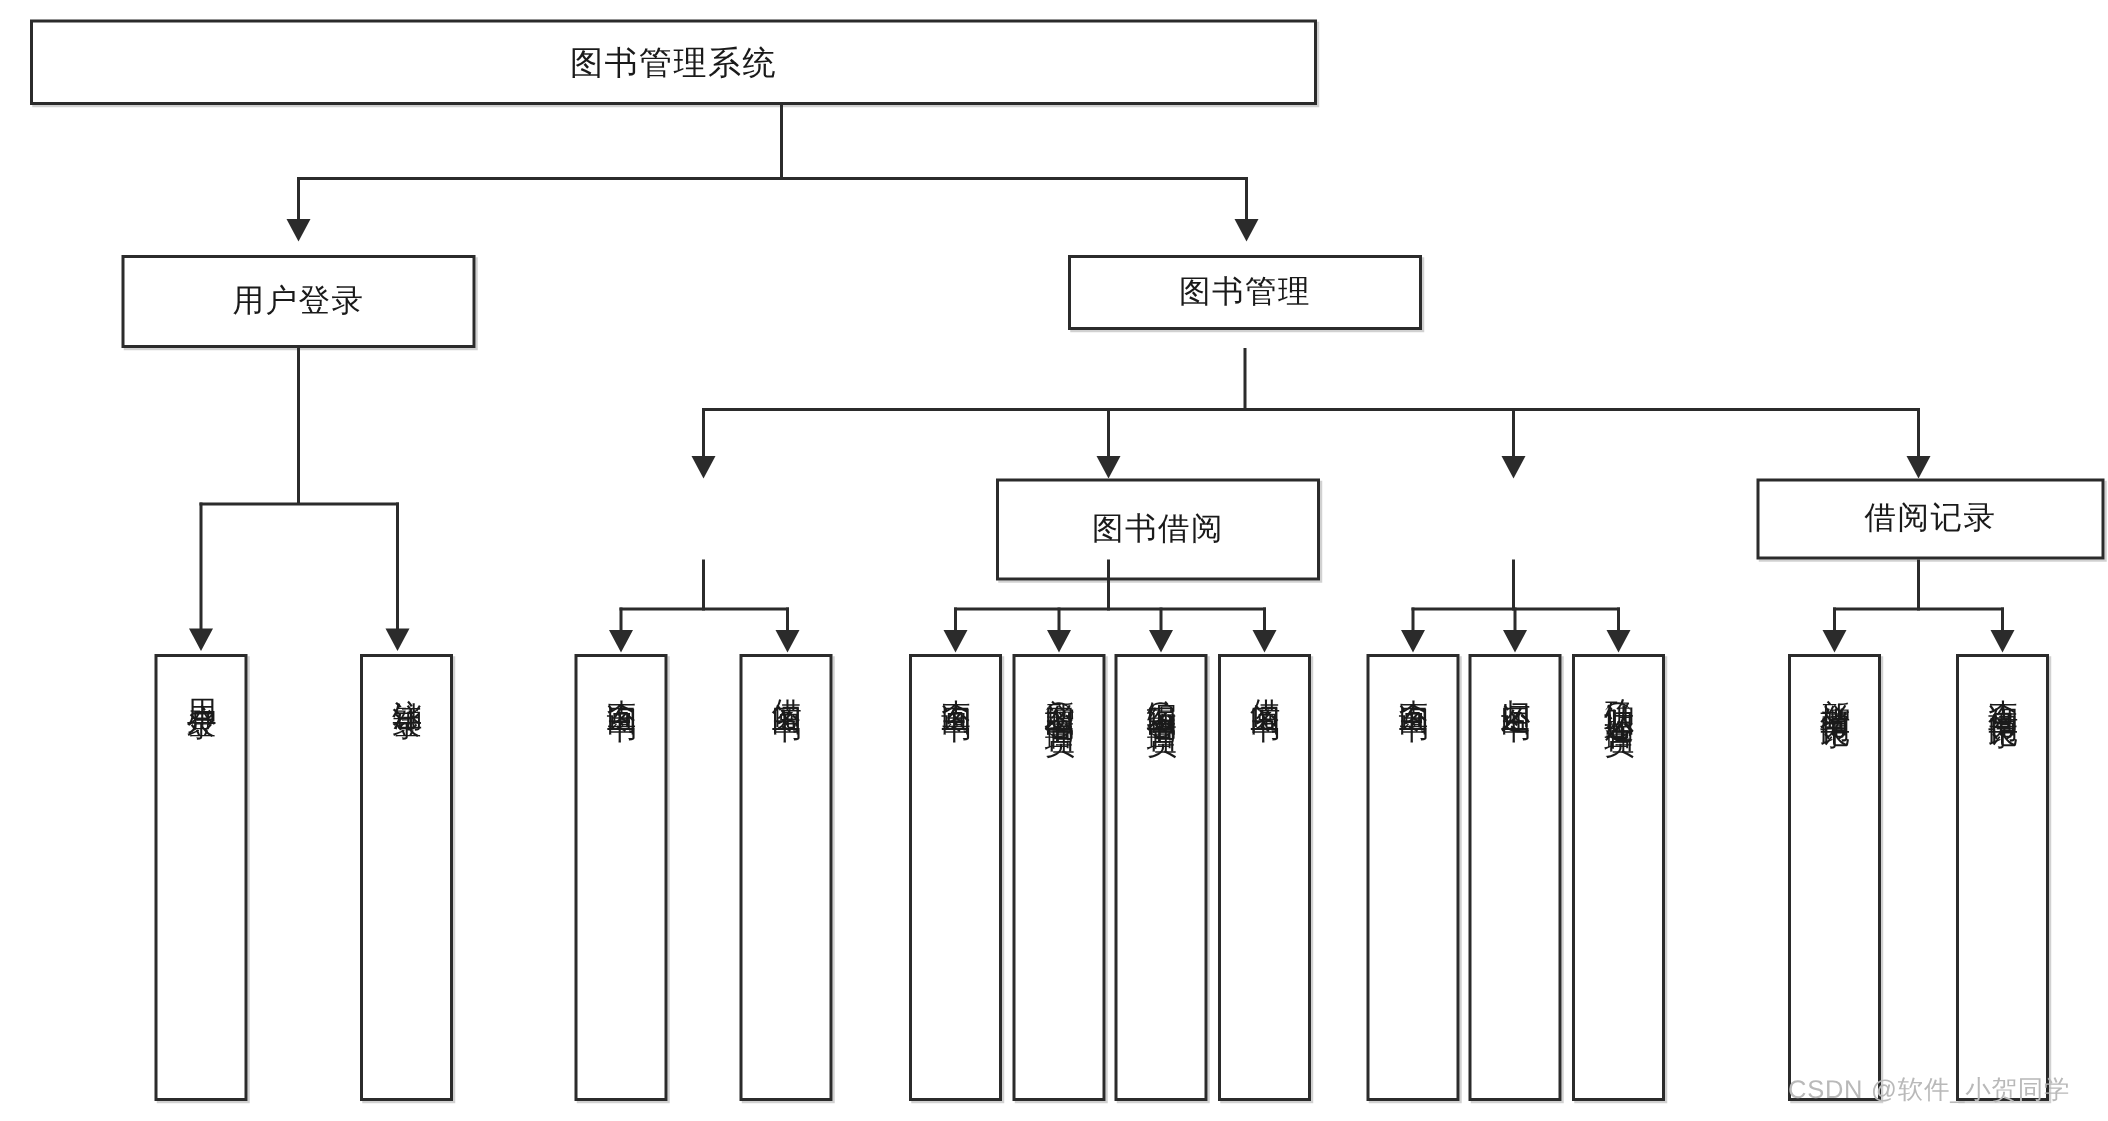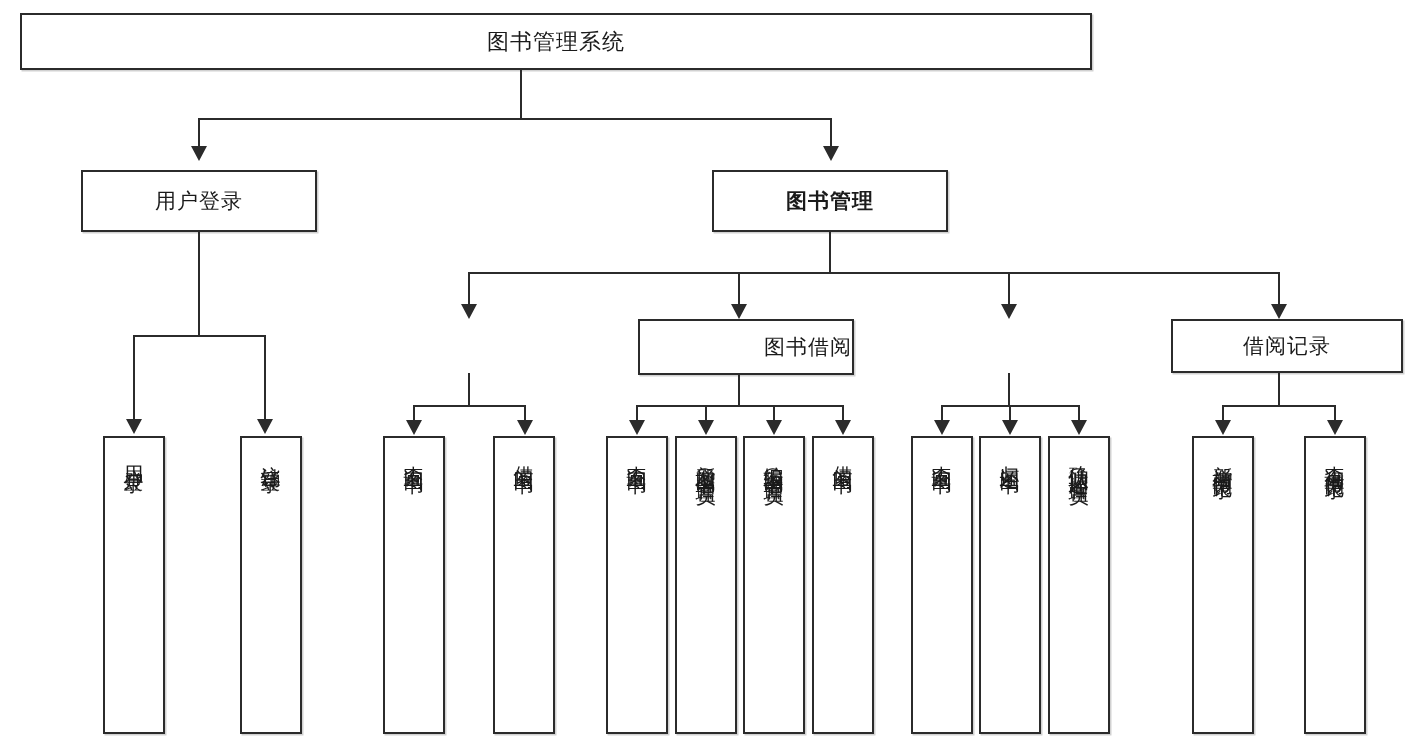--- a/index.html
+++ b/index.html
@@ -80,37 +80,37 @@
     font-size: 17px;
     white-space: nowrap;
     letter-spacing: 0.5px;
   }
 </style>
 </head>
 <body>
 
 <div id="canvas">
 
-  <div class="node root" style="left:20px; top:13px; width:1072px; height:57px;">
+  <div class="node root" style="left:20px; top:13px; width:858px; height:57px;">
     <span class="node-label">图书管理系统</span>
   </div>
 
   <div class="conn v" style="left:520px; top:70px; width:2px; height:49px;"></div>
 
   <div class="conn h" style="left:198px; top:118px; width:634px; height:2px;"></div>
   <div class="conn v" style="left:198px; top:118px; width:2px; height:30px;"></div>
   <div class="arrow" style="left:191px; top:146px;"></div>
   <div class="conn v" style="left:830px; top:118px; width:2px; height:30px;"></div>
   <div class="arrow" style="left:823px; top:146px;"></div>
 
   <div class="node lvl1" style="left:81px; top:170px; width:236px; height:62px;">
     <span class="node-label">用户登录</span>
   </div>
 
-  <div class="node lvl1" style="left:712px; top:170px; width:236px; height:62px;font-weight:bold;">
+  <div class="node lvl1" style="left:712px; top:170px; width:236px; height:50px;">
     <span class="node-label">图书管理</span>
   </div>
 
   <div class="conn v" style="left:198px; top:232px; width:2px; height:104px;"></div>
   <div class="conn h" style="left:133px; top:335px; width:133px; height:2px;"></div>
   <div class="conn v" style="left:133px; top:335px; width:2px; height:86px;"></div>
   <div class="arrow" style="left:126px; top:419px;"></div>
   <div class="conn v" style="left:264px; top:335px; width:2px; height:86px;"></div>
   <div class="arrow" style="left:257px; top:419px;"></div>
 
@@ -122,21 +122,21 @@
 
   <div class="conn v" style="left:738px; top:272px; width:2px; height:34px;"></div>
   <div class="arrow" style="left:731px; top:304px;"></div>
 
   <div class="conn v" style="left:1008px; top:272px; width:2px; height:34px;"></div>
   <div class="arrow" style="left:1001px; top:304px;"></div>
 
   <div class="conn v" style="left:1278px; top:272px; width:2px; height:34px;"></div>
   <div class="arrow" style="left:1271px; top:304px;"></div>
 
-  <div class="node lvl2" style="left:638px; top:319px; width:216px; height:56px;justify-content:flex-end;">
+  <div class="node lvl2" style="left:664px; top:319px; width:216px; height:68px;">
     <span class="node-label">图书借阅</span>
   </div>
   <div class="node lvl2" style="left:1171px; top:319px; width:232px; height:54px;">
     <span class="node-label">借阅记录</span>
   </div>
 
   <div class="conn v" style="left:468px; top:373px; width:2px; height:34px;"></div>
   <div class="conn h" style="left:413px; top:405px; width:113px; height:2px;"></div>
   <div class="conn v" style="left:413px; top:405px; width:2px; height:17px;"></div>
   <div class="arrow" style="left:406px; top:420px;"></div>
@@ -207,14 +207,15 @@
     <span class="node-label">确认归还（管理员）</span>
   </div>
 
   <div class="node leaf" style="left:1192px; top:436px; width:62px; height:298px;">
     <span class="node-label">新增借阅记录</span>
   </div>
   <div class="node leaf" style="left:1304px; top:436px; width:62px; height:298px;">
     <span class="node-label">查询借阅记录</span>
   </div>
 
+  <div id="watermark" style="left:1192px; top:715px;">CSDN @软件_小贺同学</div>
 
 </div>
 
 </body></html>

